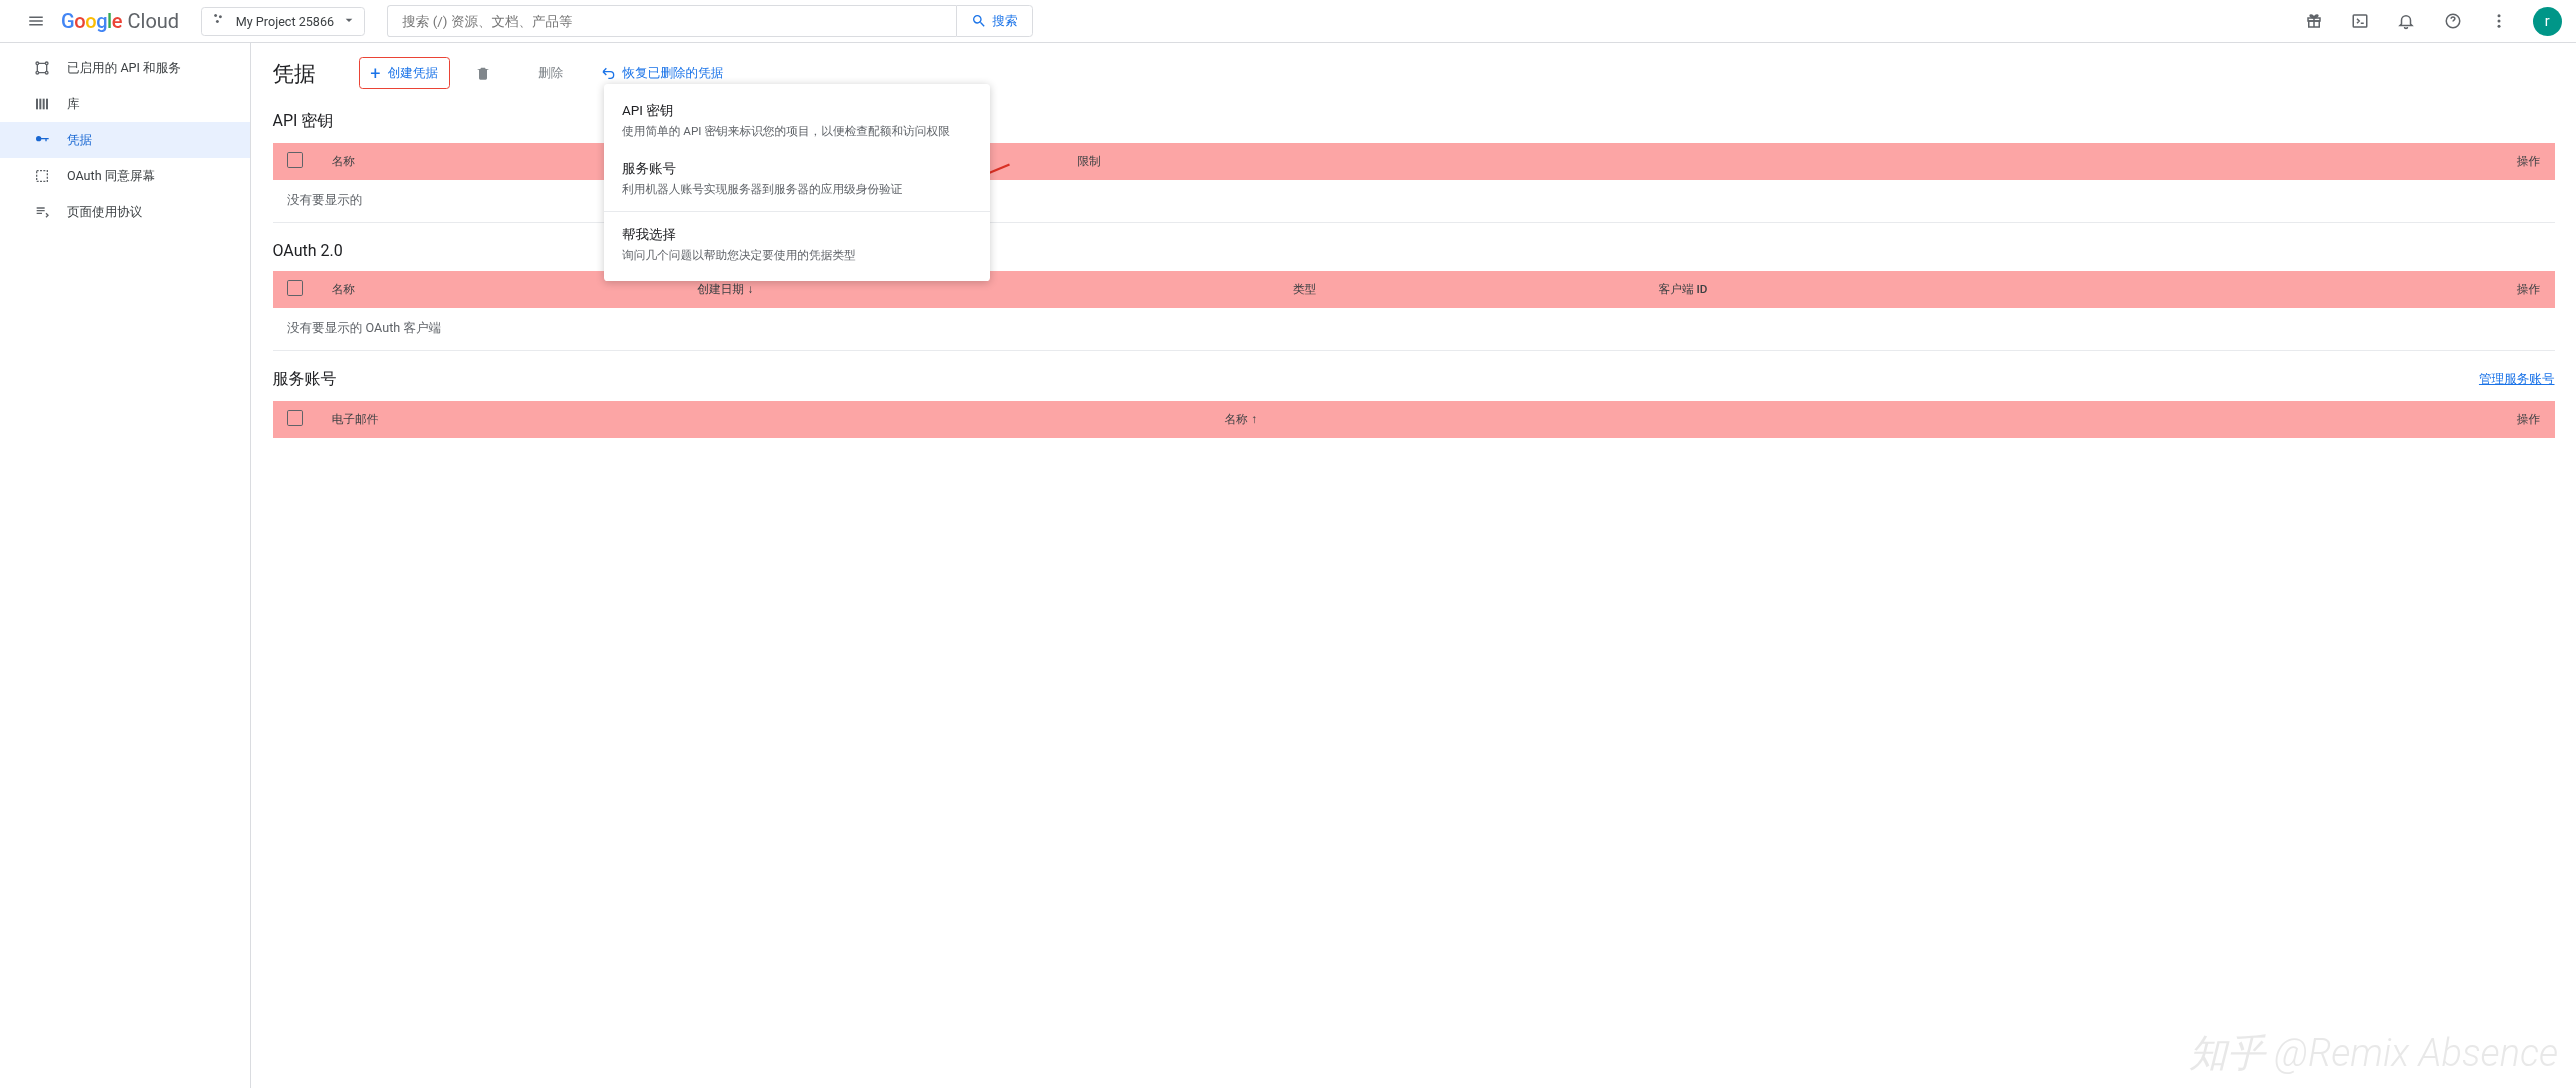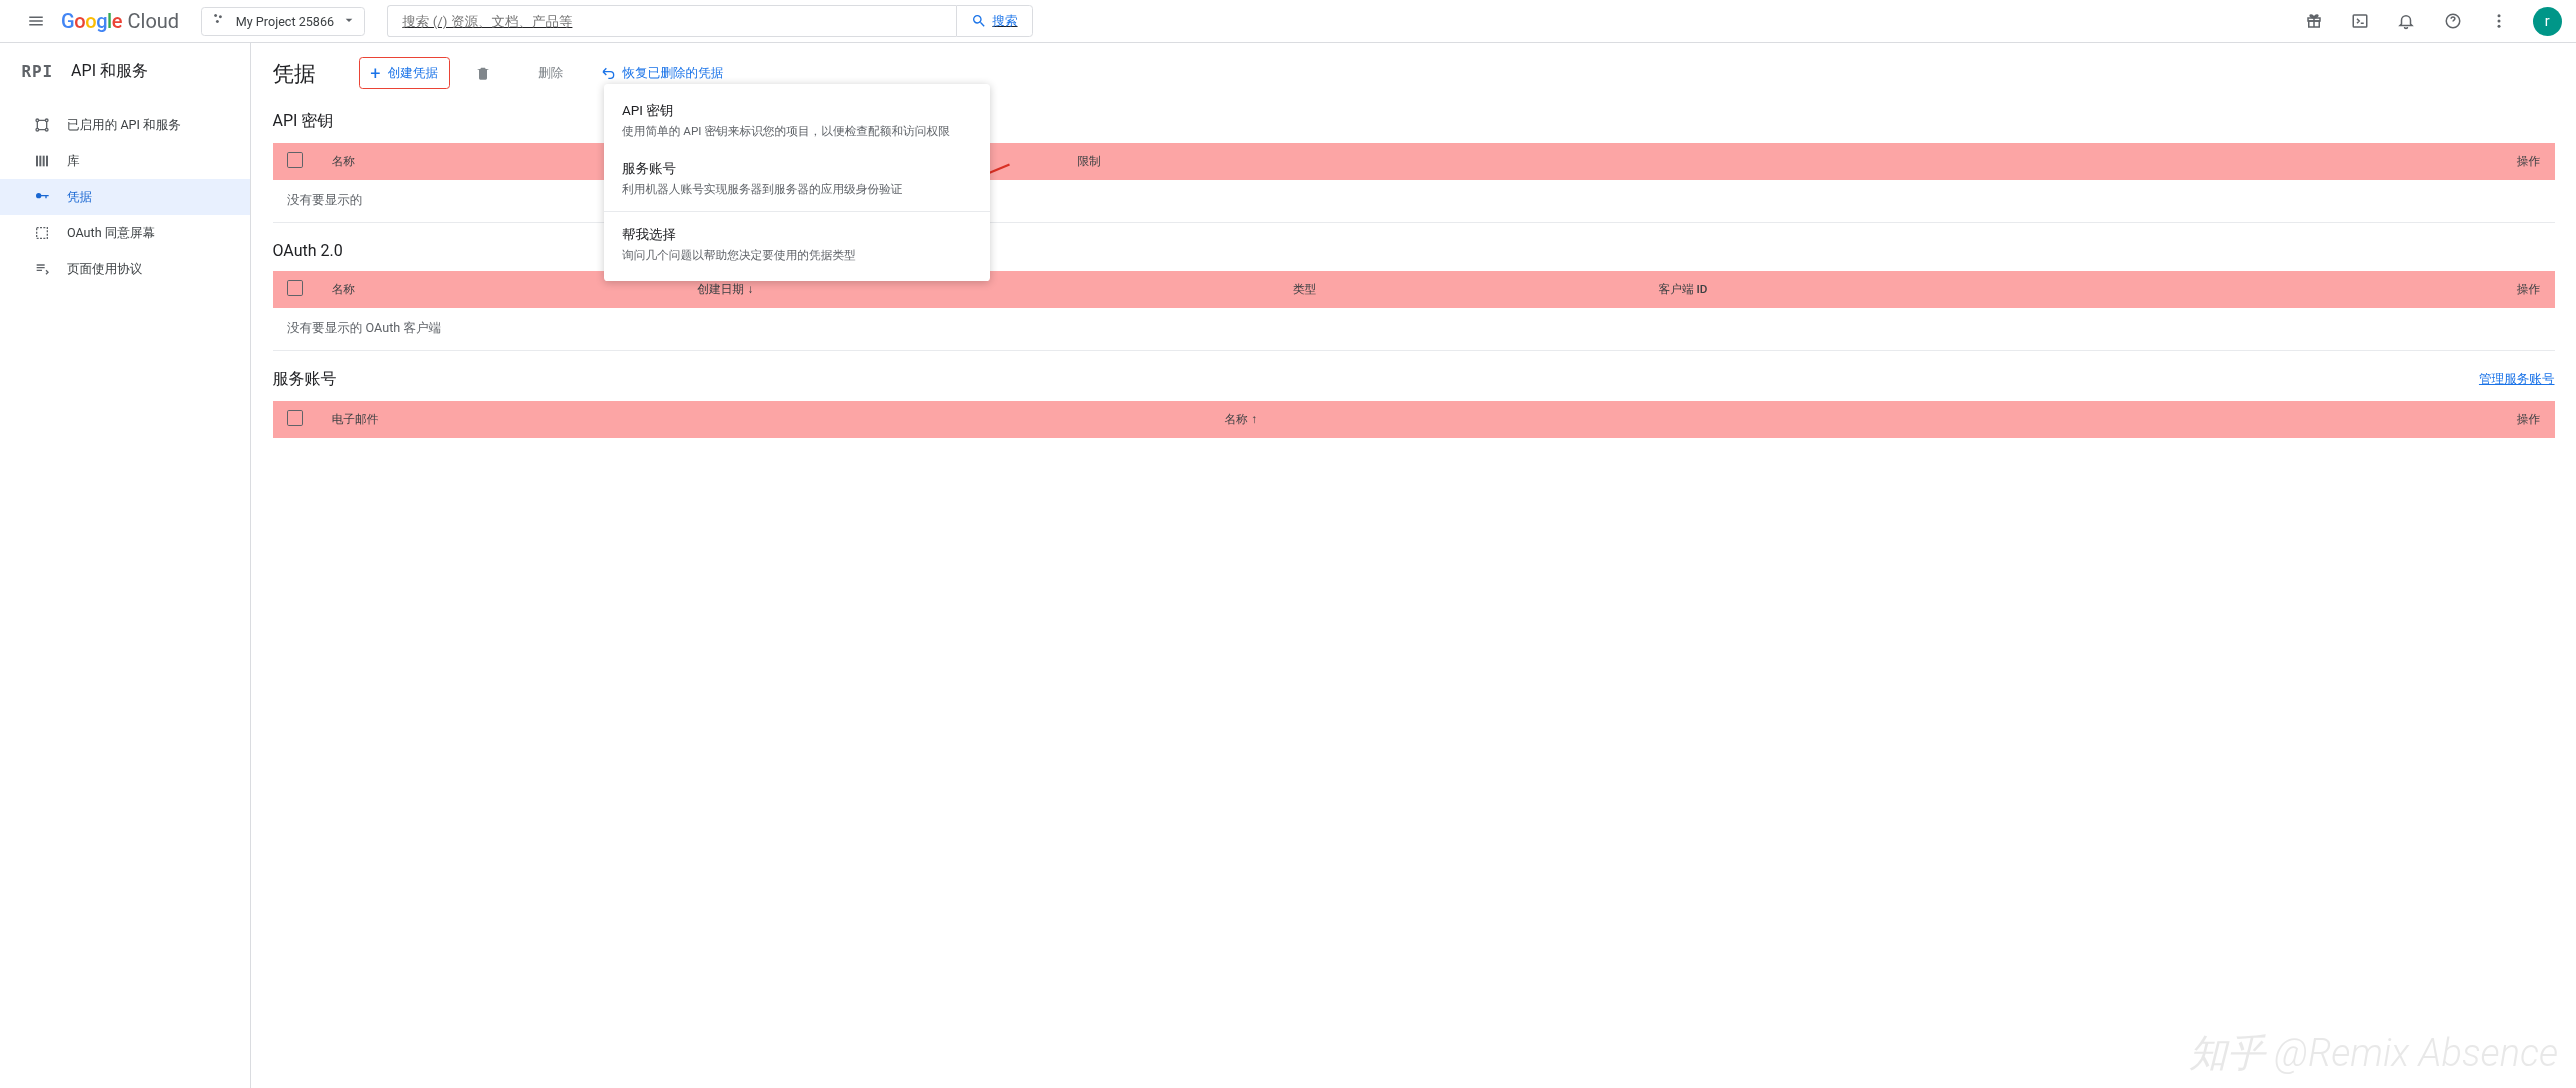--- a/index.html
+++ b/index.html
@@ -9,21 +9,21 @@
 .header { height: 43px; display: flex; align-items: center; padding: 0 14.4px; border-bottom: 0.9px solid #dadce0; }
 .hamburger { width: 43px; height: 43px; display: flex; align-items: center; justify-content: center; color: #5f6368; cursor: pointer; }
 .logo { display: flex; align-items: center; margin-left: 3.6px; margin-right: 21.5px; }
 .logo-google { font-size: 20px; font-weight: 500; letter-spacing: -0.4px; }
 .lg-b { color: #4285f4; } .lg-r { color: #ea4335; } .lg-y { color: #fbbc04; } .lg-g { color: #34a853; }
 .logo-cloud { font-size: 20px; color: #5f6368; margin-left: 5.4px; }
 .project-picker { display: flex; align-items: center; height: 29px; border: 0.9px solid #dadce0; border-radius: 3.6px; padding: 0 7.2px 0 10.8px; cursor: pointer; margin-right: 21.5px; }
 .project-picker .dots { margin-right: 9px; color: #5f6368; }
 .project-picker .name { font-size: 12.6px; color: #3c4043; margin-right: 7.2px; }
 .project-picker .arrow { color: #5f6368; }
-.search-wrap { flex: 1; display: flex; align-items: flex-end; max-width: 646px; text-decoration: underline; }
+.search-wrap { flex: 1; display: flex; align-items: flex-end; max-width: 646px; }
 .search-input { flex: 1; height: 32px; border: 0.9px solid #dadce0; border-radius: 3.6px 0 0 3.6px; padding: 0 14.4px; font-size: 13.5px; color: #5f6368; background: #fff; outline: none; border-right: none; }
 .search-btn { height: 32px; border: 0.9px solid #dadce0; border-radius: 0 3.6px 3.6px 0; background: #fff; color: #1a73e8; display: flex; align-items: center; padding: 0 14.4px; cursor: pointer; font-size: 12.6px; }
 .search-btn svg { margin-right: 5.4px; }
 .header-icons { display: flex; align-items: center; margin-left: auto; gap: 7.2px; }
 .hicon { width: 39px; height: 39px; display: flex; align-items: center; justify-content: center; color: #5f6368; cursor: pointer; border-radius: 50%; }
 .avatar { width: 29px; height: 29px; border-radius: 50%; background: #009688; color: #fff; display: flex; align-items: center; justify-content: center; font-size: 14.4px; cursor: pointer; margin-left: 7.2px; }
 
 
 .body-wrap { display: flex; }
 .sidebar { width: 251px; border-right: 0.9px solid #dadce0; min-height: calc(100vh - 43px); }
@@ -141,24 +141,20 @@
           <circle cx="12" cy="19" r="2"></circle>
         </svg>
       </div>
     <div class="avatar">r</div>
   </div>
 </div>
 
 <div class="body-wrap">
 
   <div class="sidebar">
-    <div class="sidebar-header">
-      <span class="api-logo">RPI</span>
-      <span>API 和服务</span>
-    </div>
     <div class="sidebar-items">
       <div class="sidebar-item">
         <span class="sicon">
             <svg width="16" height="16" viewBox="0 0 24 24" fill="none" stroke="currentColor" stroke-width="2">
               <circle cx="5" cy="5" r="2"></circle>
               <circle cx="19" cy="5" r="2"></circle>
               <circle cx="5" cy="19" r="2"></circle>
               <circle cx="19" cy="19" r="2"></circle>
               <path d="M7 5h10M5 7v10M19 7v10M7 19h10"></path>
             </svg>

